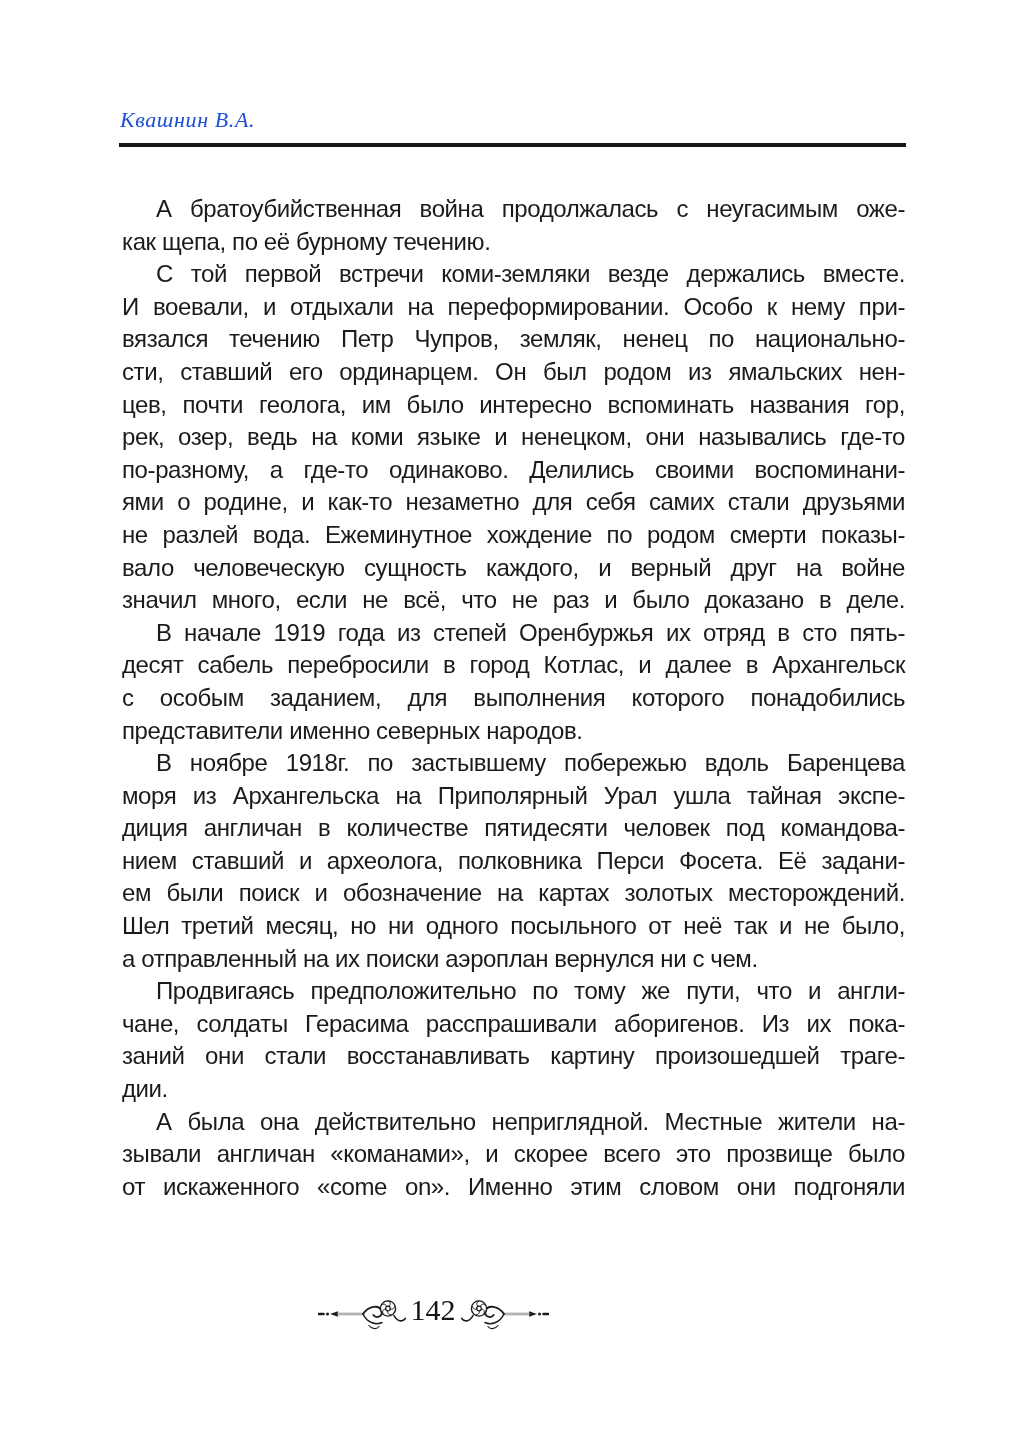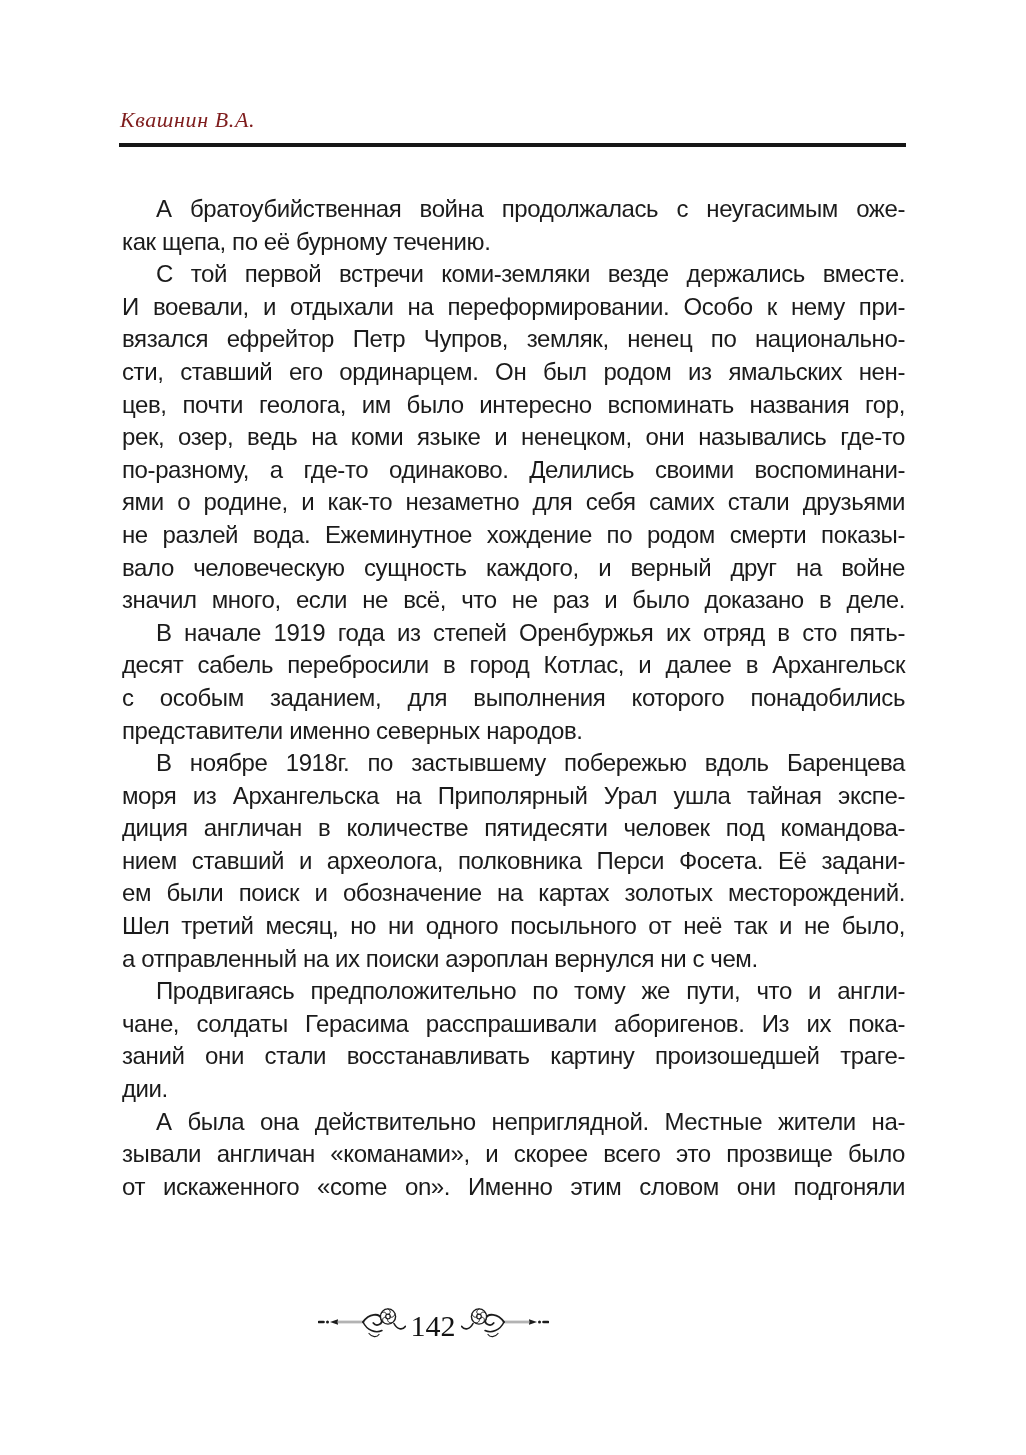--- a/index.html
+++ b/index.html
@@ -14,21 +14,21 @@
     width: 1026px; height: 1455px;
     background: #ffffff;
   }
   .header-author {
     position: absolute;
     left: 120px; top: 107px;
     font-family: "Liberation Serif", "DejaVu Serif", serif;
     font-style: italic;
     font-size: 22px;
     letter-spacing: 0.6px;
-    color: #7f1d1d;
+    color: #1d4ed8;
   }
   .header-rule {
     position: absolute;
     left: 119px; top: 143px;
     width: 787px; height: 3.5px;
     background: #161616;
   }
   .body-text {
     position: absolute;
     left: 122px; top: 193px;
@@ -43,21 +43,21 @@
     text-align-last: justify;
   }
   .para:not(.jl) .line:last-child { text-align-last: left; }
   .line.first { text-indent: 34px; }
   .footer {
     position: absolute;
     left: 0; top: 1295px;
     width: 866px; height: 46px;
     display: flex;
     justify-content: center;
-    align-items: flex-end;
+    align-items: flex-start;
     gap: 2px;
   }
   .page-number {
     font-family: "Liberation Serif", "DejaVu Serif", serif;
     font-size: 30px;
     color: #141414;
     line-height: 1;
     padding: 0 3px;
   }
   .orn { display: inline-flex; align-items: center; }
@@ -74,21 +74,21 @@
   <div class="header-rule"></div>
 
   <div class="body-text" id="body-text">
       <div class="para">
         <div class="line first">А братоубийственная война продолжалась с неугасимым оже-</div>
         <div class="line">как щепа, по её бурному течению.</div>
       </div>
       <div class="para jl">
         <div class="line first">С той первой встречи коми-земляки везде держались вместе.</div>
         <div class="line">И воевали, и отдыхали на переформировании. Особо к нему при-</div>
-        <div class="line">вязался ефрейтор Петр Чупров, земляк, ненец по национально-</div>
+        <div class="line">вязался течению Петр Чупров, земляк, ненец по национально-</div>
         <div class="line">сти, ставший его ординарцем. Он был родом из ямальских нен-</div>
         <div class="line">цев, почти геолога, им было интересно вспоминать названия гор,</div>
         <div class="line">рек, озер, ведь на коми языке и ненецком, они назывались где-то</div>
         <div class="line">по-разному, а где-то одинаково. Делились своими воспоминани-</div>
         <div class="line">ями о родине, и как-то незаметно для себя самих стали друзьями</div>
         <div class="line">не разлей вода. Ежеминутное хождение по родом смерти показы-</div>
         <div class="line">вало человеческую сущность каждого, и верный друг на войне</div>
         <div class="line">значил много, если не всё, что не раз и было доказано в деле.</div>
       </div>
       <div class="para">

